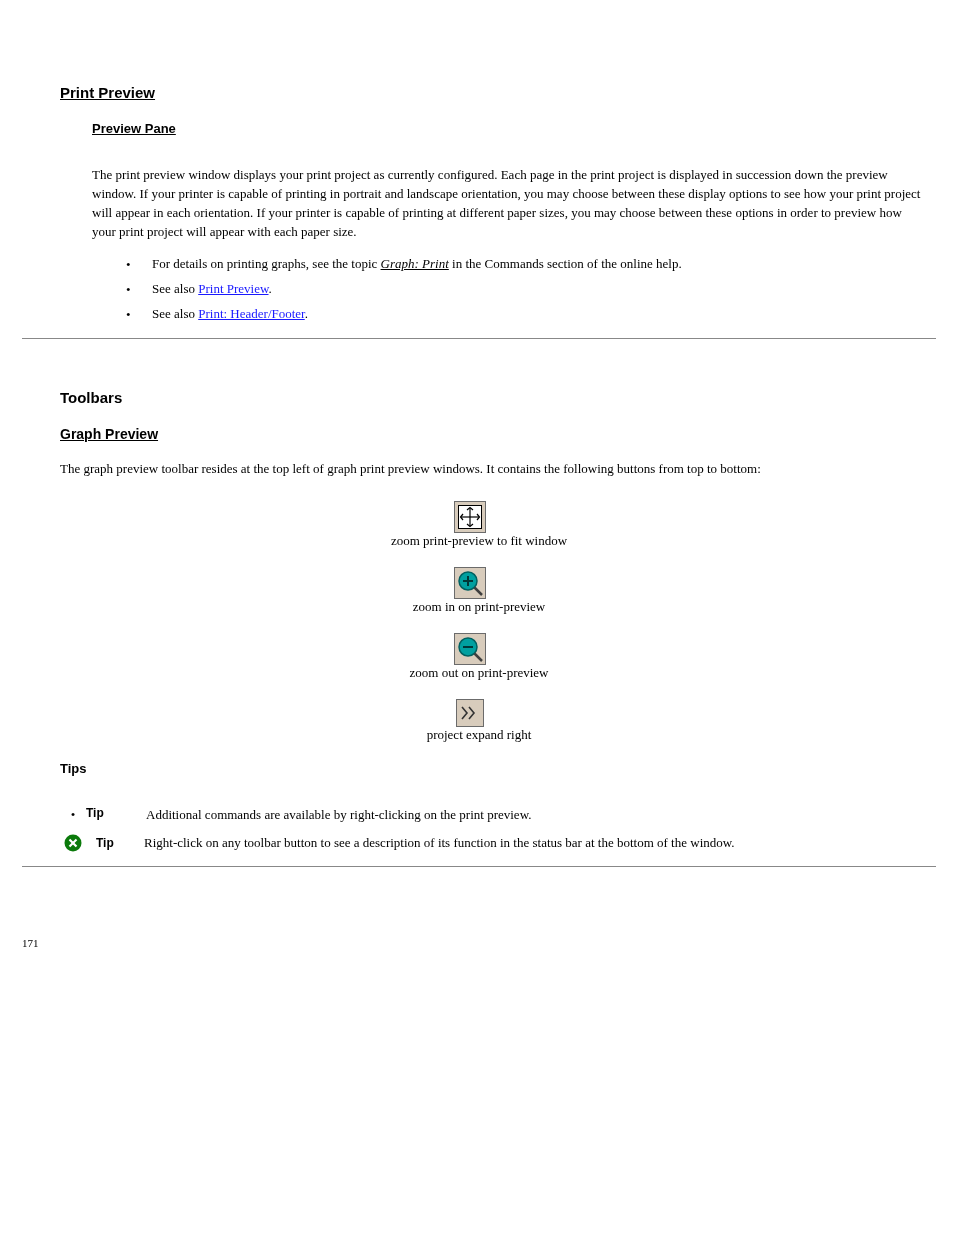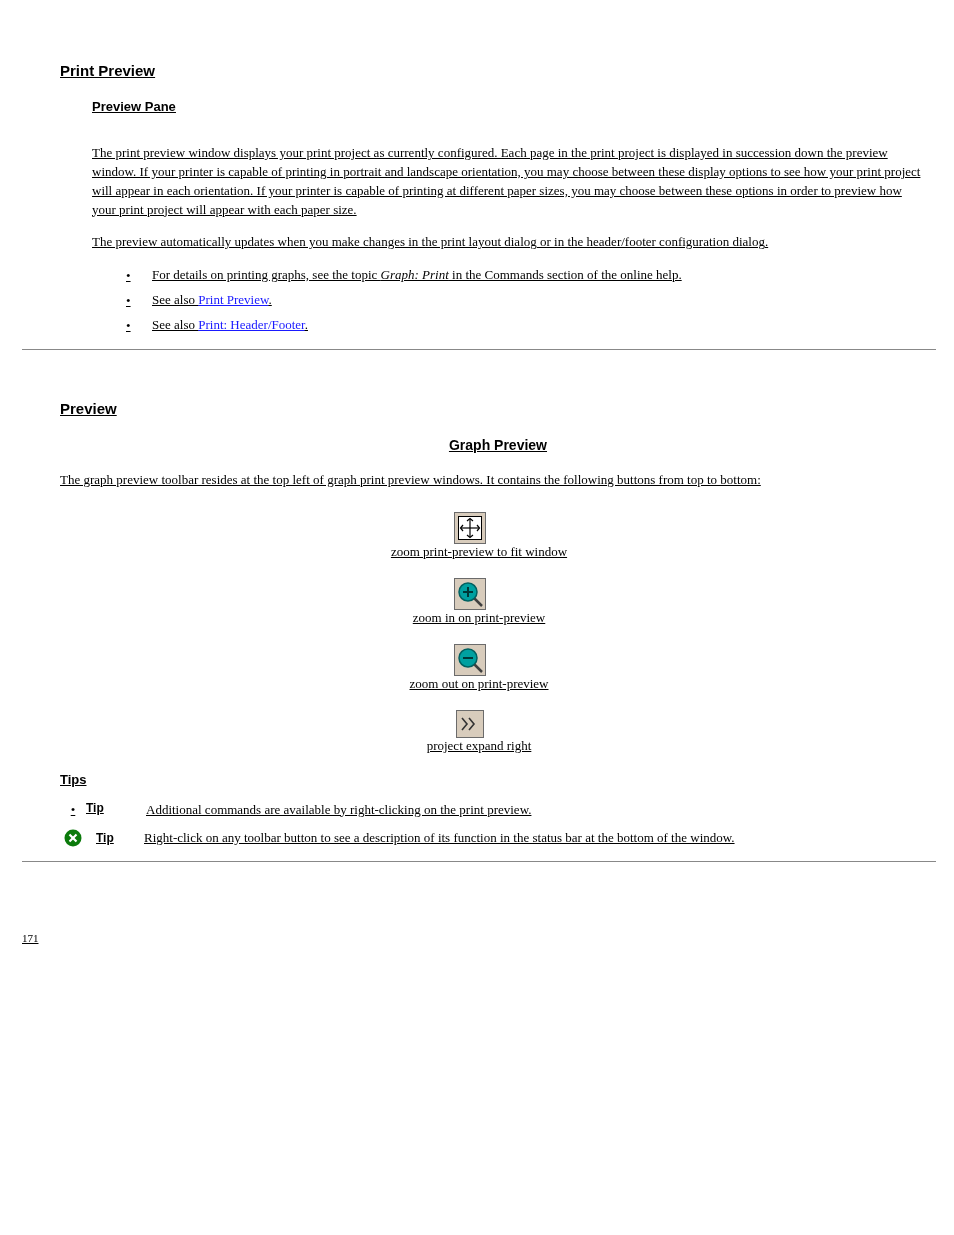--- a/index.html
+++ b/index.html
@@ -6,23 +6,22 @@
     margin: 0;
     padding: 0;
     background: #ffffff;
     font-family: "Times New Roman", Times, serif;
     font-size: 13px;
     color: #000000;
     width: 954px;
   }
   .page {
     position: relative;
-    padding: 62px 18px 40px 22px;
+    padding: 84px 18px 40px 22px;
     box-sizing: border-box;
-    text-decoration: underline;
   }
   .section-heading {
     font-family: Arial, Helvetica, sans-serif;
     font-weight: bold;
     font-size: 15px;
     text-decoration: underline;
     margin: 0 0 20px 38px;
   }
   .subsection-heading {
     font-family: Arial, Helvetica, sans-serif;
@@ -71,21 +70,20 @@
     font-weight: bold;
     font-size: 15px;
     margin: 50px 0 20px 38px;
   }
   .subsection2-heading {
     font-family: Arial, Helvetica, sans-serif;
     font-weight: bold;
     font-size: 14px;
     text-decoration: underline;
     margin: 0 0 18px 38px;
-    text-align: center;
   }
   .icon-row {
     display: flex;
     align-items: center;
     margin: 0 0 18px 0;
     flex-direction: column;
   }
   .icon-box {
     flex: 0 0 auto;
     margin-right: 18px;
@@ -111,21 +109,21 @@
     box-sizing: border-box;
     display: flex;
     align-items: center;
     justify-content: center;
   }
   .mag-svg { display:block; }
   .tips-heading {
     font-family: Arial, Helvetica, sans-serif;
     font-weight: bold;
     font-size: 13px;
-    margin: 18px 0 14px 38px;
+    margin: 18px 0 30px 38px;
   }
   .tip-row {
     display: flex;
     align-items: flex-start;
     margin: 0 0 10px 38px;
   }
   .tip-bullet {
     width: 26px;
     flex: 0 0 26px;
     display: flex;
@@ -159,21 +157,20 @@
 </style>
 </head>
 <body>
 <div class="page">
 
 <div class="section-heading">Print Preview</div>
 <div class="subsection-heading">Preview Pane</div>
 
 <div class="body-block">
   <p>The print preview window displays your print project as currently configured. Each page in the print project is displayed in succession down the preview window. If your printer is capable of printing in portrait and landscape orientation, you may choose between these display options to see how your print project will appear in each orientation. If your printer is capable of printing at different paper sizes, you may choose between these options in order to preview how your print project will appear with each paper size.</p>
-  <p>The preview automatically updates when you make changes in the print layout dialog or in the header/footer configuration dialog.</p>
 </div>
 
 <div class="bullet-row">
   <div class="bullet-dot">•</div>
   <div class="bullet-text">
     <span>For details on printing graphs, see the topic </span><span class="topic-link">Graph: Print</span><span> in the Commands section of the online help.</span>
   </div>
 </div>
 
 <div class="bullet-row">
@@ -185,21 +182,21 @@
 
 <div class="bullet-row">
   <div class="bullet-dot">•</div>
   <div class="bullet-text">
     <span>See also </span><span class="link">Print: Header/Footer</span><span>.</span>
   </div>
 </div>
 
 <hr class="rule">
 
-<div class="section2-heading">Preview</div>
+<div class="section2-heading">Toolbars</div>
 <div class="subsection2-heading">Graph Preview</div>
 
 <div style="margin:5px 0 22px 38px; line-height:1.45;">The graph preview toolbar resides at the top left of graph print preview windows. It contains the following buttons from top to bottom:</div>
 
 <div class="icon-row">
   <div class="icon-box">
     <div class="btn-frame">
           <div class="btn-inner-white">
       <svg class="mag-svg" width="22" height="22" viewBox="0 0 22 22">
         <g stroke="#000" stroke-width="1.2" fill="none">

